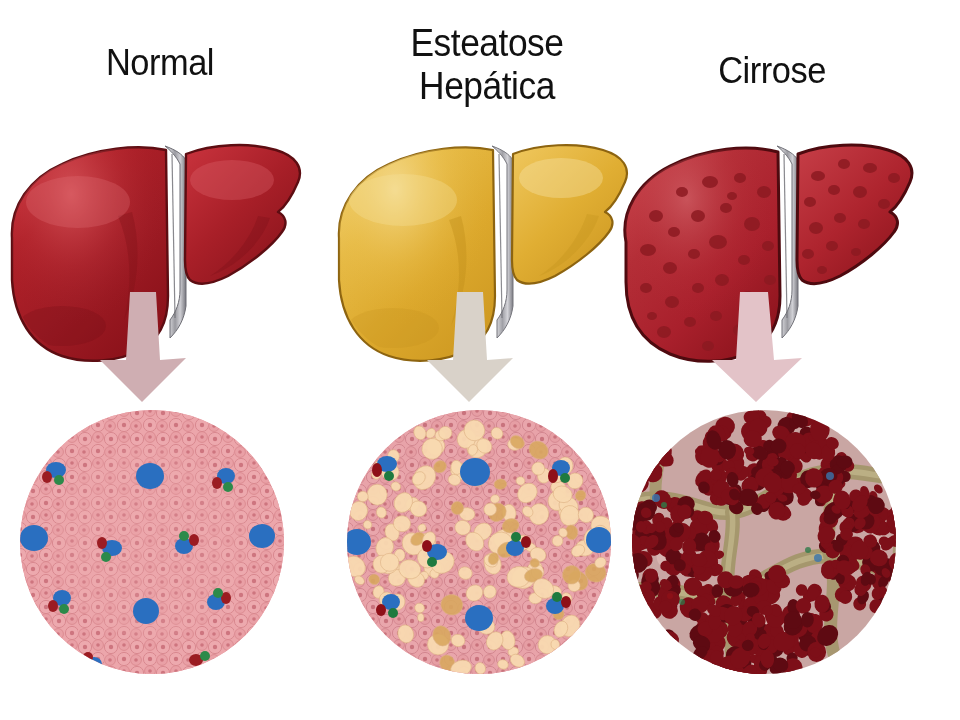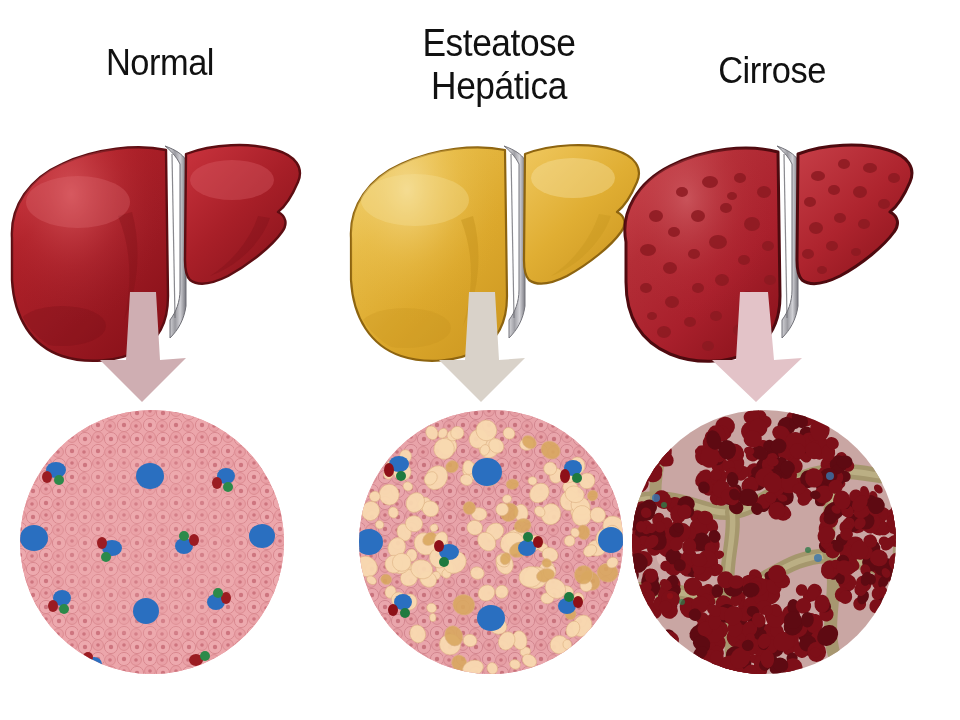--- a/index.html
+++ b/index.html
@@ -21,21 +21,21 @@
     height: 720px;
     background: #ffffff;
   }
   .panel {
     position: absolute;
     top: 0;
     width: 320px;
     height: 550px;
   }
   .panel-normal    { left: 0px; }
-  .panel-steatosis { left: 339px; }
+  .panel-steatosis { left: 327px; }
   .panel-cirrhosis { left: 612px; }
 
   .panel-title {
     position: absolute;
     left: 0;
     width: 320px;
     text-align: center;
     color: #111111;
     font-family: "Liberation Sans", sans-serif;
     font-weight: 400;

